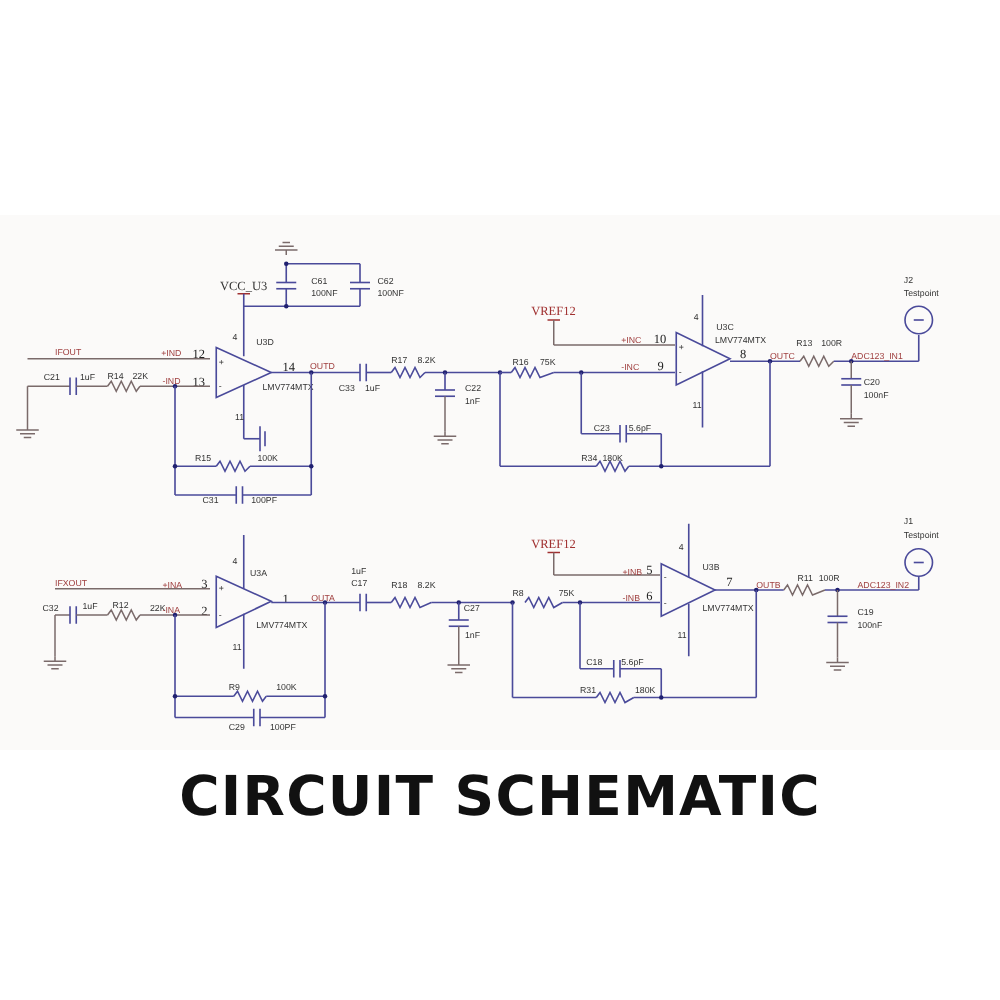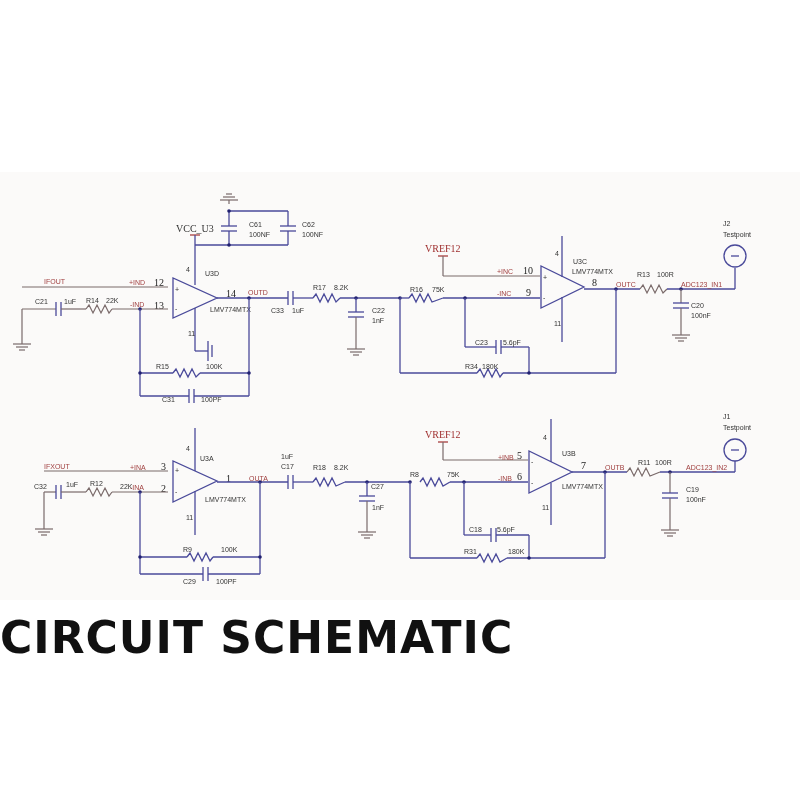--- a/index.html
+++ b/index.html
@@ -7,21 +7,21 @@
   #schematic-panel{position:absolute;left:0;top:172px;width:800px;height:428px;background:#fbfaf9;}
   svg{position:absolute;left:0;top:0;}
   .w{stroke:#4a4a9a;stroke-width:1.3;fill:none;}
   .wb{stroke:#7a6a6a;stroke-width:1.2;fill:none;}
   .dot{fill:#202070;}
   .lbl{font-family:"Liberation Sans",sans-serif;font-size:7px;fill:#333;}
   .net{font-family:"Liberation Sans",sans-serif;font-size:7px;fill:#a04040;}
   .pin{font-family:"Liberation Serif",serif;font-size:10px;fill:#222;}
   .pwr{font-family:"Liberation Serif",serif;font-size:10px;fill:#a03030;}
   .pwr2{font-family:"Liberation Serif",serif;font-size:10px;fill:#333;}
-  #title{position:absolute;left:0;top:612px;width:800px;font-family:"DejaVu Sans",sans-serif;font-weight:bold;font-size:44px;letter-spacing:1px;color:#111;}
+  #title{position:absolute;left:0;top:612px;width:800px;text-align:center;font-family:"DejaVu Sans",sans-serif;font-weight:bold;font-size:44px;letter-spacing:1px;color:#111;}
 </style>
 </head>
 <body>
 
 <div id="schematic-panel"></div>
 
 <svg width="800" height="800" viewBox="0 0 800 800">
   <defs>
     <g id="gnd">
       <line x1="0" y1="0" x2="0" y2="4" class="wb"></line>

